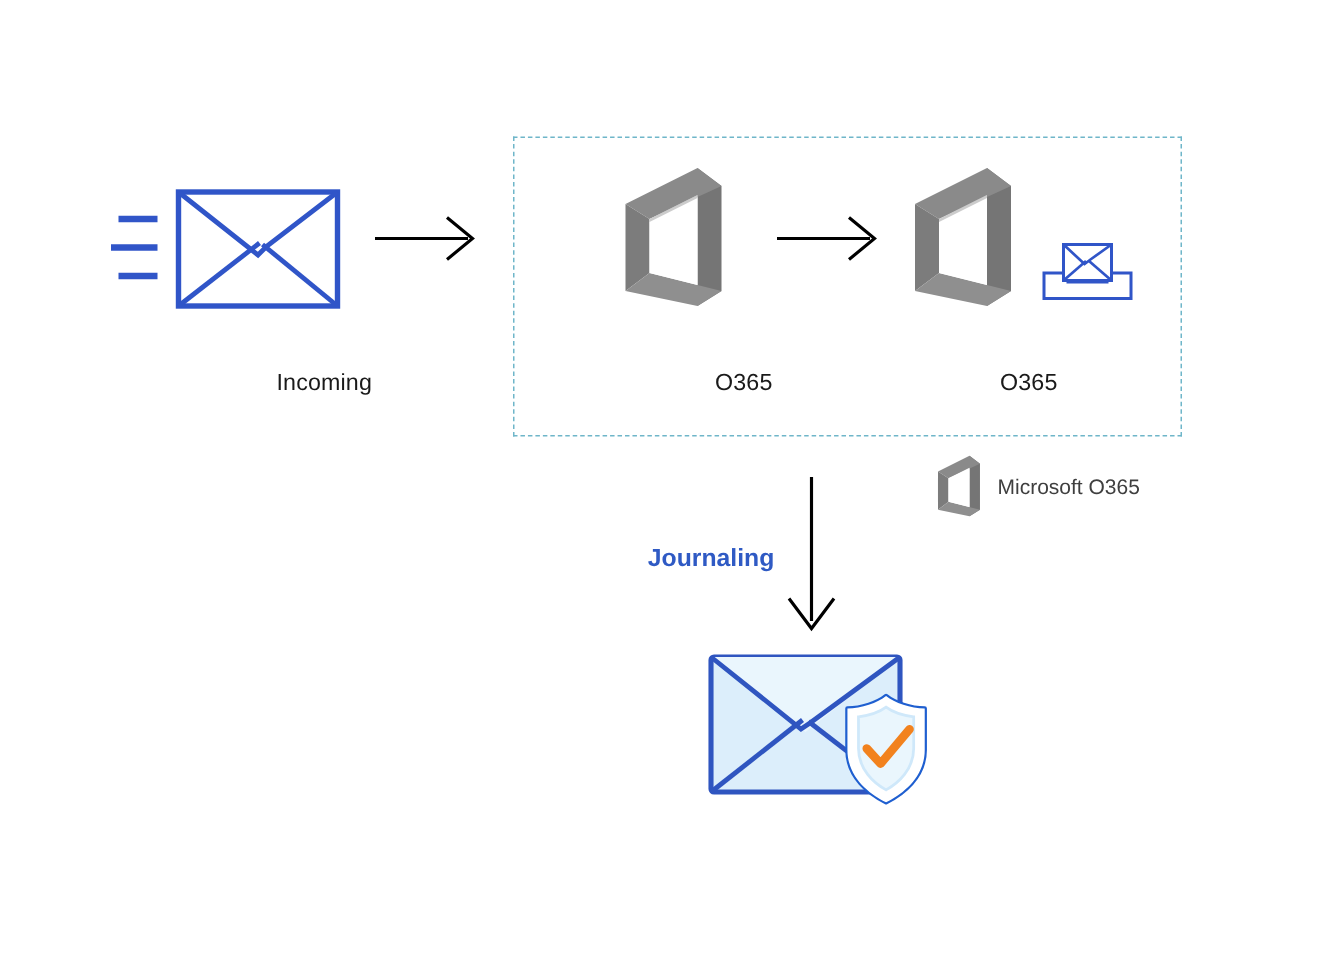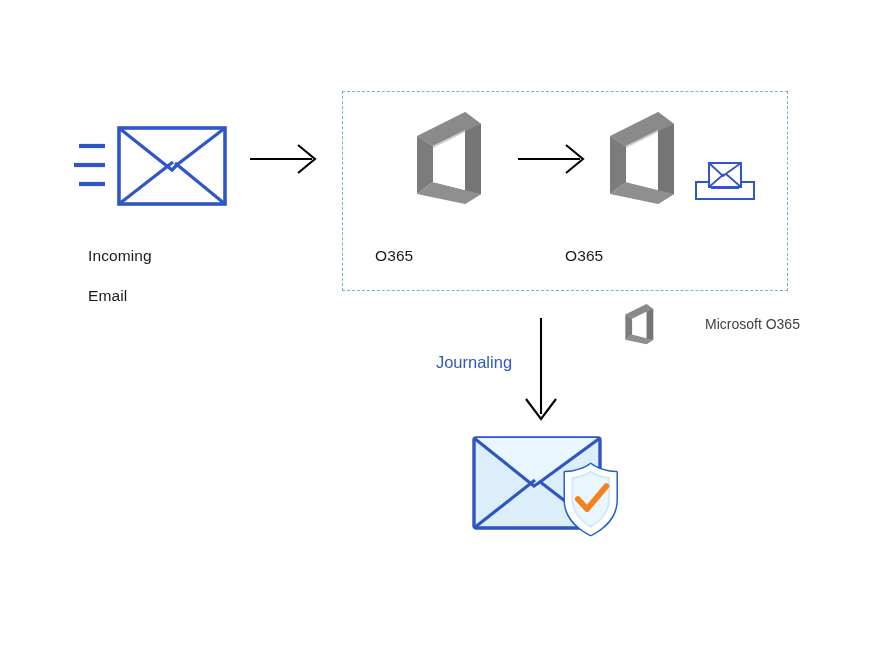--- a/index.html
+++ b/index.html
@@ -13,21 +13,21 @@
   #diagram-canvas {
     position: relative;
     width: 886px;
     height: 653px;
     background: #ffffff;
     overflow: hidden;
   }
   .node { position: absolute; }
   .label {
     position: absolute;
-    text-align: left;
+    text-align: right;
     color: #1a1a1a;
     font-size: 15.5px;
     line-height: 20px;
     font-family: "Liberation Sans", sans-serif;
     white-space: pre-line;
     letter-spacing: 0.1px;
   }
   .label-line { display: block; }
 
   
@@ -39,44 +39,43 @@
     height: 200px;
     border: 1.6px dashed #6fb6c9;
     box-sizing: border-box;
     background: transparent;
   }
 
   
   #journaling-label {
     position: absolute;
     left: 404px;
-    top: 353px;
+    top: 363px;
     width: 140px;
     text-align: center;
     color: #2f5ac4;
     font-size: 16.5px;
-    font-weight: 400;
+    font-weight: 700;
     font-family: "Liberation Sans", sans-serif;
   }
 
   
   #legend-o365 {
     position: absolute;
     left: 620px;
     top: 303px;
     display: flex;
     align-items: center;
     gap: 9px;
   }
   #legend-o365 .legend-text {
     color: #3f3f3f;
     font-size: 14px;
     font-family: "Liberation Sans", sans-serif;
     white-space: nowrap;
-    margin-left: 40px;
   }
 
   svg { display: block; overflow: visible; }
 </style>
 </head>
 <body>
 
 <div id="diagram-canvas">
 
   <div id="o365-boundary"></div>
@@ -91,21 +90,20 @@
       <rect x="45" y="2" width="106" height="76" fill="#ffffff" stroke="#3055c8" stroke-width="3.6"></rect>
 
       <polyline points="45,2 98,44 104,38 151,2" fill="none" stroke="#3055c8" stroke-width="3.2" stroke-linejoin="miter"></polyline>
 
       <line x1="45" y1="78" x2="99" y2="36" stroke="#3055c8" stroke-width="3.2"></line>
       <line x1="151" y1="78" x2="101" y2="37" stroke="#3055c8" stroke-width="3.2"></line>
     </svg>
   </div>
   <div class="label" style="left:88px; top:226px; width:160px;">
     <span class="label-line">Incoming</span>
-    <span class="label-line">Email</span>
   </div>
 
   <div class="node" style="left:250px; top:142px;">
     <svg width="72" height="34" viewBox="0 0 72 34">
       <line x1="0" y1="17" x2="62" y2="17" stroke="#000000" stroke-width="2.1"></line>
       <polyline points="48,3 65,17 48,31" fill="none" stroke="#000000" stroke-width="2.1" stroke-linejoin="miter" stroke-linecap="butt"></polyline>
     </svg>
   </div>
 
   <div class="node" style="left:405px; top:110px;">

